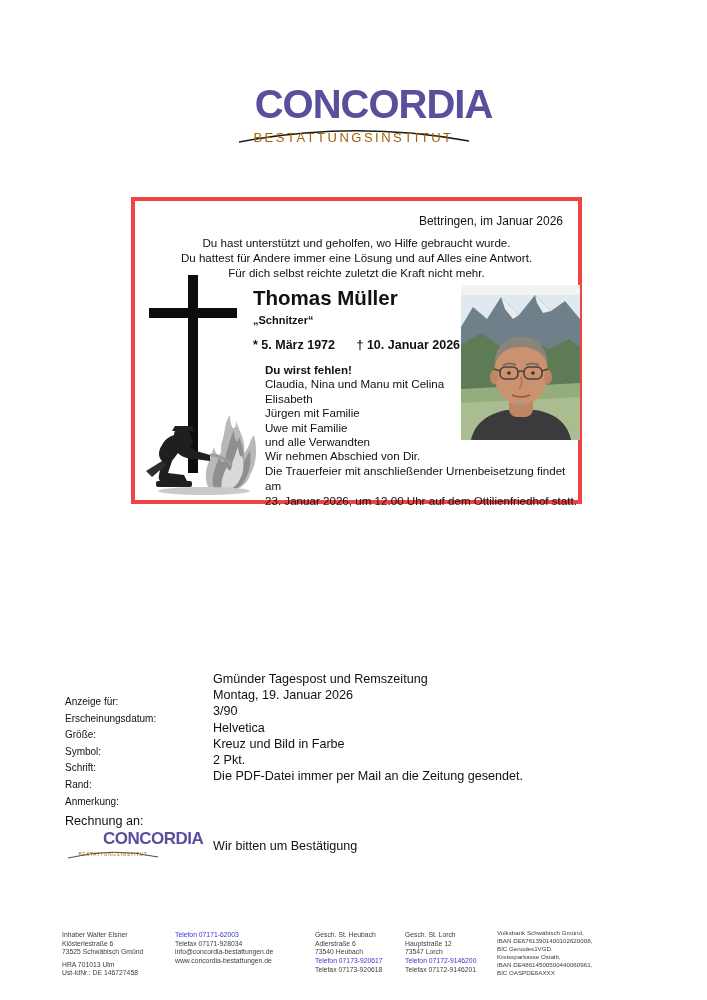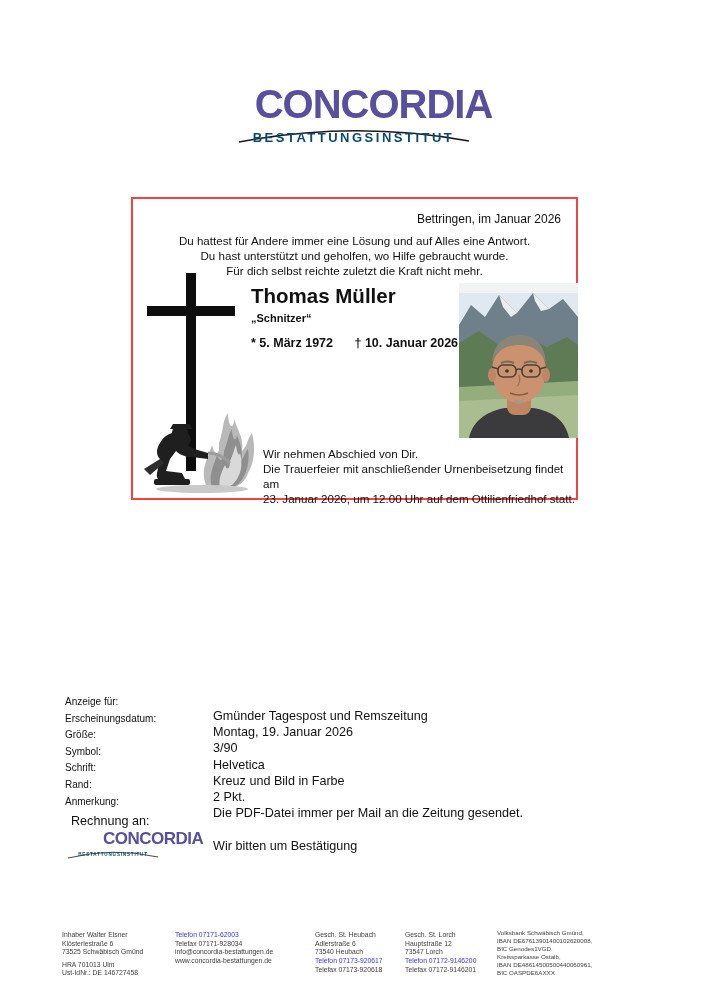--- a/index.html
+++ b/index.html
@@ -7,41 +7,41 @@
     width:707px;height:1000px;position:relative;overflow:hidden;
     font-family:"Liberation Sans","DejaVu Sans",sans-serif;color:#111;
     -webkit-font-smoothing:antialiased;
   }
   .abs{position:absolute;}
 
   
   .logo-big{left:0;top:84px;width:707px;text-align:center;}
   .logo-word{font-weight:bold;font-size:40px;letter-spacing:-1px;color:#584f9d;line-height:1;margin-left:40px;}
   .logo-arc{display:block;margin:4px auto 0;}
-  .logo-sub{font-size:13px;letter-spacing:2.5px;color:#0c4a6e;margin-top:-14px;font-weight:bold;}
-
-  
-  .card{left:131px;top:197px;width:443px;height:299px;border:2px solid #ef4444;background:#fff;}
+  .logo-sub{font-size:13px;letter-spacing:2.5px;color:#a16207;margin-top:-14px;}
+
+  
+  .card{left:131px;top:197px;width:443px;height:299px;border:4px solid #ef4444;background:#fff;}
   .card-date{position:absolute;top:13px;right:15px;font-size:12px;}
   .verse{position:absolute;top:34px;left:0;width:100%;text-align:center;font-size:11.6px;line-height:15px;}
   .name-block{position:absolute;left:118px;top:86px;width:218px;text-align:left;}
   .deceased-name{font-size:20.5px;font-weight:bold;line-height:1.1;}
   .nickname{font-size:11px;font-weight:bold;margin-top:4px;}
   .dates{font-size:12.5px;font-weight:bold;margin-top:12px;white-space:nowrap;}
   .dates .death-date{margin-left:18px;}
   .mourners{position:absolute;left:130px;top:162px;font-size:11.6px;line-height:14.4px;}
   .mourners .intro{font-weight:bold;}
   .farewell{position:absolute;left:130px;top:247px;font-size:11.6px;line-height:15px;}
   .cross-art{position:absolute;left:9px;top:74px;}
   .photo{position:absolute;left:326px;top:84px;width:119px;height:155px;overflow:hidden;}
 
   
   .order-labels{left:65px;top:694px;font-size:10px;line-height:16.6px;}
-  .order-values{left:213px;top:671px;font-size:12.6px;line-height:16.2px;margin-top:37px;}
-  .billing-label{left:71px;top:814px;font-size:12.6px;text-align:right;}
+  .order-values{left:213px;top:671px;font-size:12.6px;line-height:16.2px;}
+  .billing-label{left:65px;top:814px;font-size:12.6px;text-align:right;}
   .logo-small{left:63px;top:830px;width:100px;}
   .logo-small .logo-word{font-size:17px;letter-spacing:-0.5px;}
   .logo-small .logo-sub{font-size:4.6px;letter-spacing:0.8px;margin-top:-7px;text-align:center;}
   .confirmation{left:213px;top:839px;font-size:12.6px;}
 
   
   .footer-col{font-size:6.8px;line-height:8.7px;color:#3d3d3d;top:931px;}
   .fc1{left:62px;}
   .fc2{left:175px;}
   .fc3{left:315px;}
@@ -58,22 +58,22 @@
   <svg class="logo-arc" width="236" height="16" viewBox="0 0 236 16" aria-hidden="true">
     <path d="M3,14 Q118,-8 233,13" fill="none" stroke="#1a1a1a" stroke-width="1.6"></path>
   </svg>
   <div class="logo-sub">BESTATTUNGSINSTITUT</div>
 </div>
 
 <div class="abs card">
   <div class="card-date">Bettringen, im Januar 2026</div>
 
   <div class="verse">
+    <div>Du hast unterstützt und geholfen, wo Hilfe gebraucht wurde.</div>
     <div>Du hattest für Andere immer eine Lösung und auf Alles eine Antwort.</div>
-    <div>Du hast unterstützt und geholfen, wo Hilfe gebraucht wurde.</div>
     <div>Für dich selbst reichte zuletzt die Kraft nicht mehr.</div>
   </div>
 
   <svg class="cross-art" width="116" height="222" viewBox="0 0 116 222" aria-hidden="true">
 
     <rect x="44" y="0" width="10" height="198" fill="#0d0d0d"></rect>
     <rect x="5" y="33" width="88" height="10" fill="#0d0d0d"></rect>
 
     <g>
       <path d="M64,212 C58,196 66,186 70,172 C72,182 78,184 77,170 C82,156 80,148 86,140 C86,154 92,158 92,146 C96,158 102,166 100,178 C106,172 106,164 110,160 C114,176 112,190 106,200 C104,208 96,214 88,216 Z" fill="#b9b9b9"></path>
@@ -94,20 +94,28 @@
 
   <div class="name-block">
     <div class="deceased-name">Thomas Müller</div>
     <div class="nickname">„Schnitzer“</div>
     <div class="dates">
       <span>* 5. März 1972</span>
       <span class="death-date">† 10. Januar 2026</span>
     </div>
   </div>
 
+  <div class="mourners">
+    <div class="intro">Du wirst fehlen!</div>
+    <div>Claudia, Nina und Manu mit Celina</div>
+    <div>Elisabeth</div>
+    <div>Jürgen mit Familie</div>
+    <div>Uwe mit Familie</div>
+    <div>und alle Verwandten</div>
+  </div>
 
   <div class="farewell">
     <div>Wir nehmen Abschied von Dir.</div>
     <div>Die Trauerfeier mit anschließender Urnenbeisetzung findet am</div>
     <div>23. Januar 2026, um 12.00 Uhr auf dem Ottilienfriedhof statt.</div>
   </div>
 
   <div class="photo">
     <svg width="119" height="155" viewBox="0 0 119 155" aria-hidden="true">
       <rect width="119" height="155" fill="#dfe9ef"></rect>

